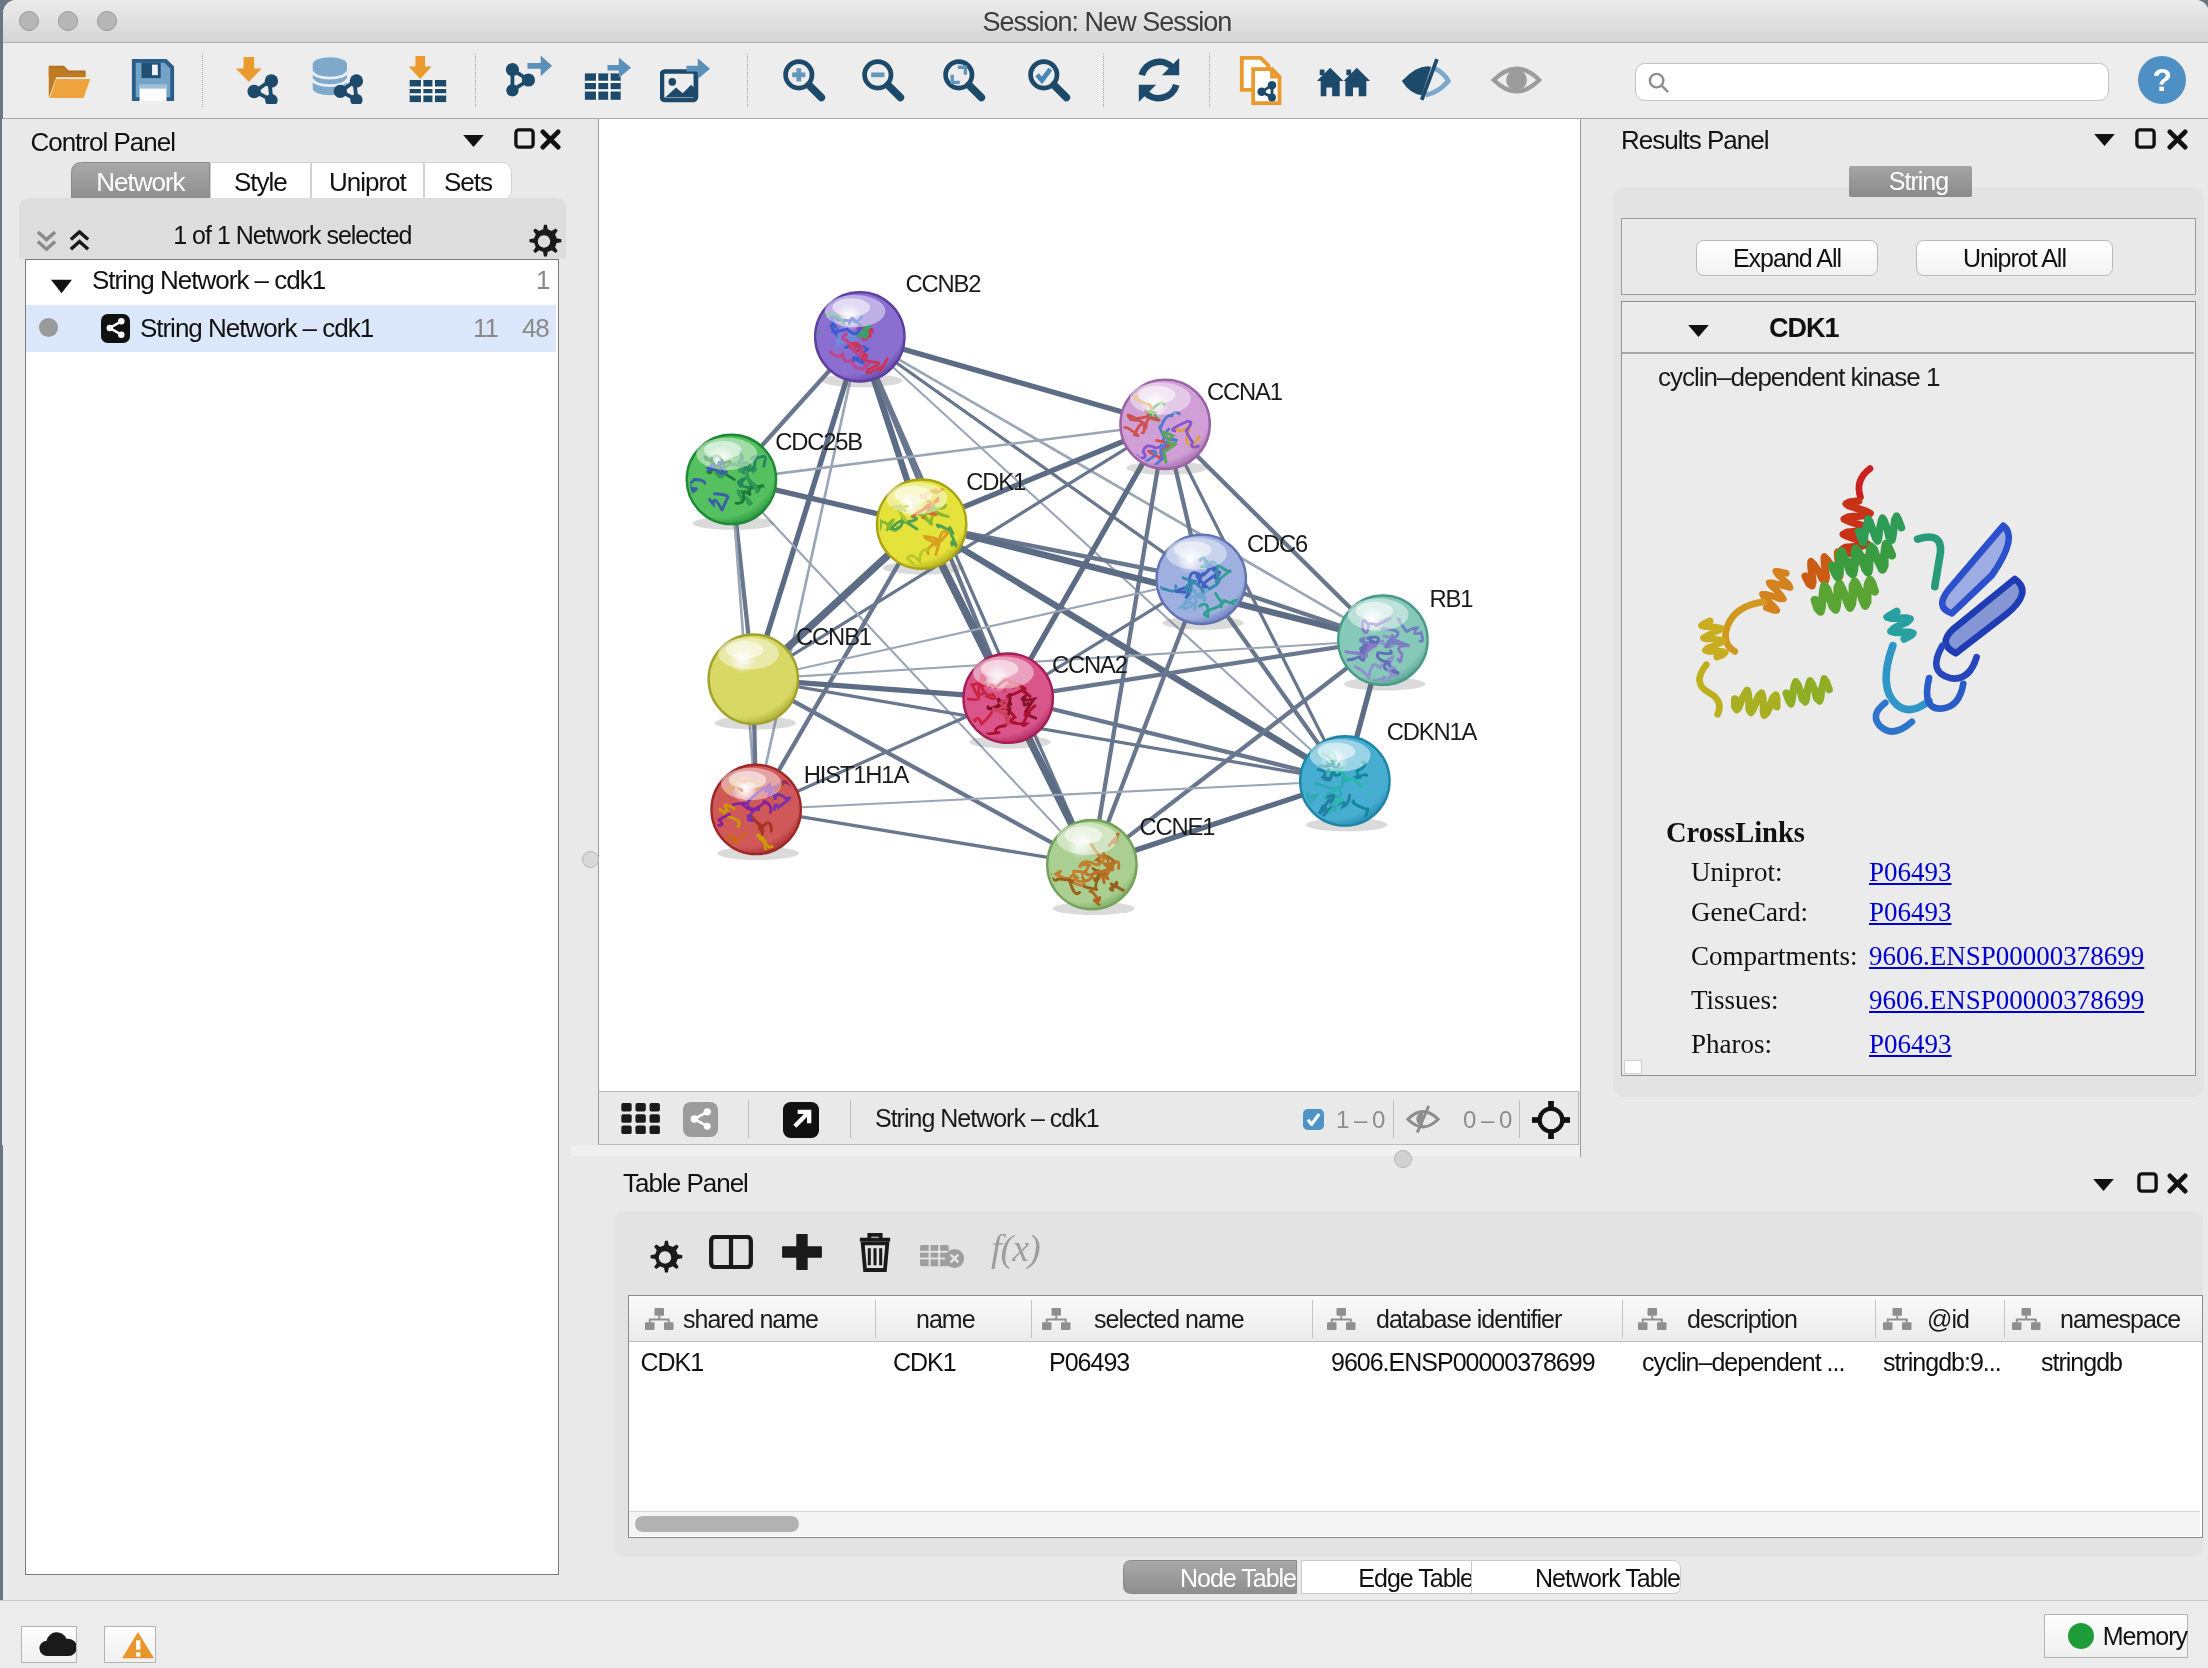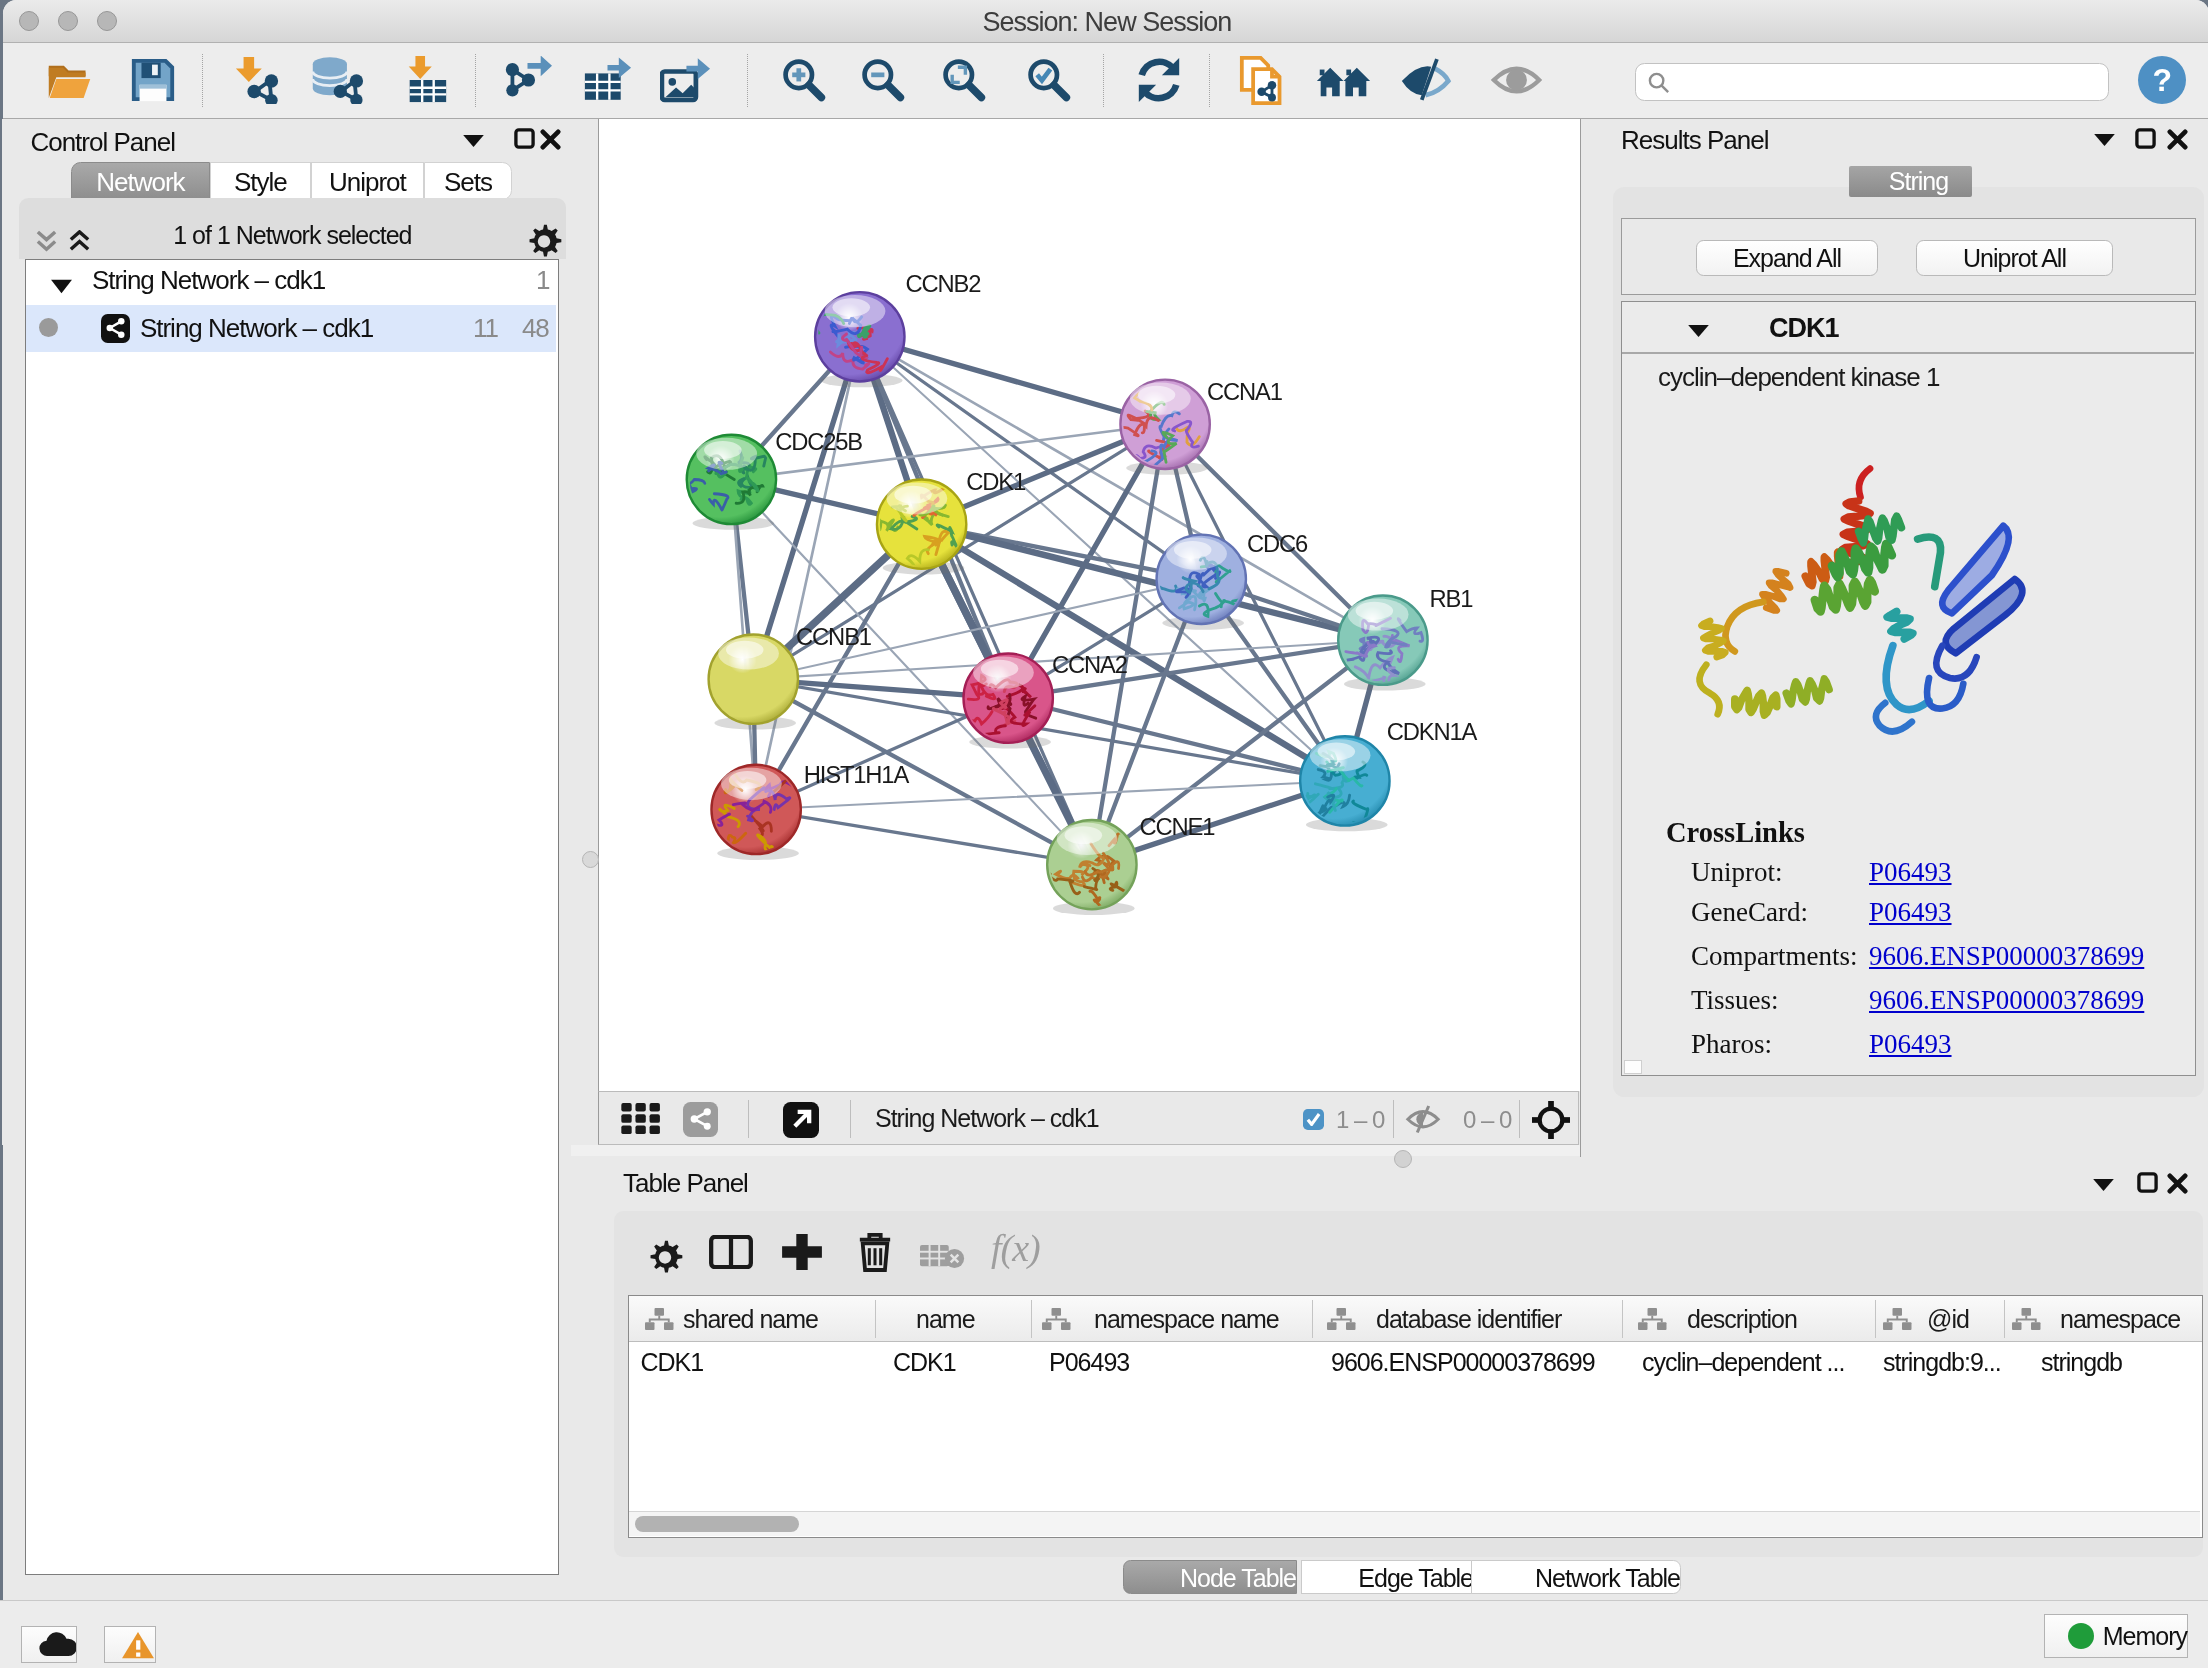--- a/index.html
+++ b/index.html
@@ -781,21 +781,21 @@
     <div class="thl" style="left:54px;">shared name</div>
     <div class="thl" style="left:287px;">name</div>
     <svg style="position:absolute;left:413px;top:12.4px;" width="28.5" height="23" viewBox="0 0 30 24">
         <g fill="#8f8f8f">
           <rect x="10" y="0" width="10" height="8" rx="1"></rect>
           <rect x="0" y="15" width="10" height="8" rx="1"></rect>
           <rect x="20" y="15" width="10" height="8" rx="1"></rect>
           <path d="M15 8 v4 M5 15 v-3 h20 v3" stroke="#8f8f8f" stroke-width="2" fill="none"></path>
         </g>
       </svg>
-    <div class="thl" style="left:465px;">namespace name</div>
+    <div class="thl" style="left:465px;">selected name</div>
     <svg style="position:absolute;left:698px;top:12.4px;" width="28.5" height="23" viewBox="0 0 30 24">
         <g fill="#8f8f8f">
           <rect x="10" y="0" width="10" height="8" rx="1"></rect>
           <rect x="0" y="15" width="10" height="8" rx="1"></rect>
           <rect x="20" y="15" width="10" height="8" rx="1"></rect>
           <path d="M15 8 v4 M5 15 v-3 h20 v3" stroke="#8f8f8f" stroke-width="2" fill="none"></path>
         </g>
       </svg>
     <div class="thl" style="left:747px;">database identifier</div>
     <svg style="position:absolute;left:1009px;top:12.4px;" width="28.5" height="23" viewBox="0 0 30 24">

